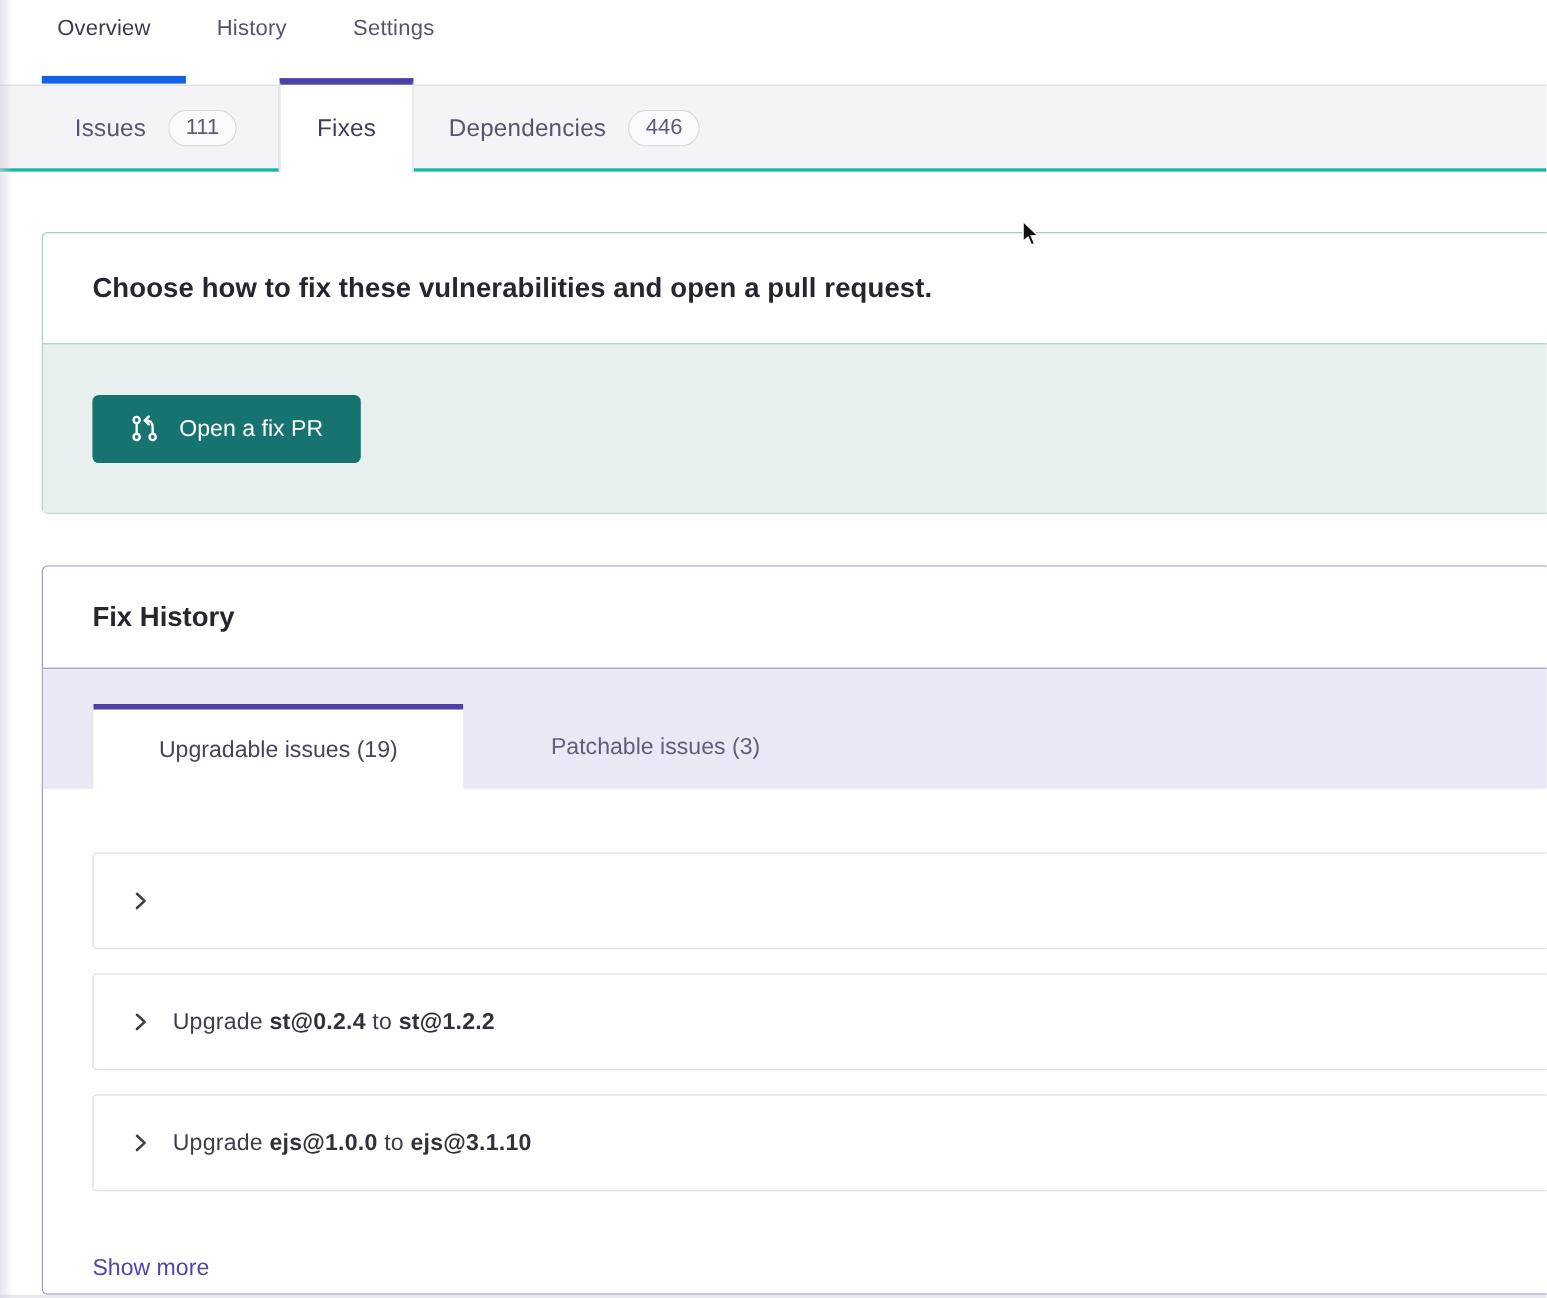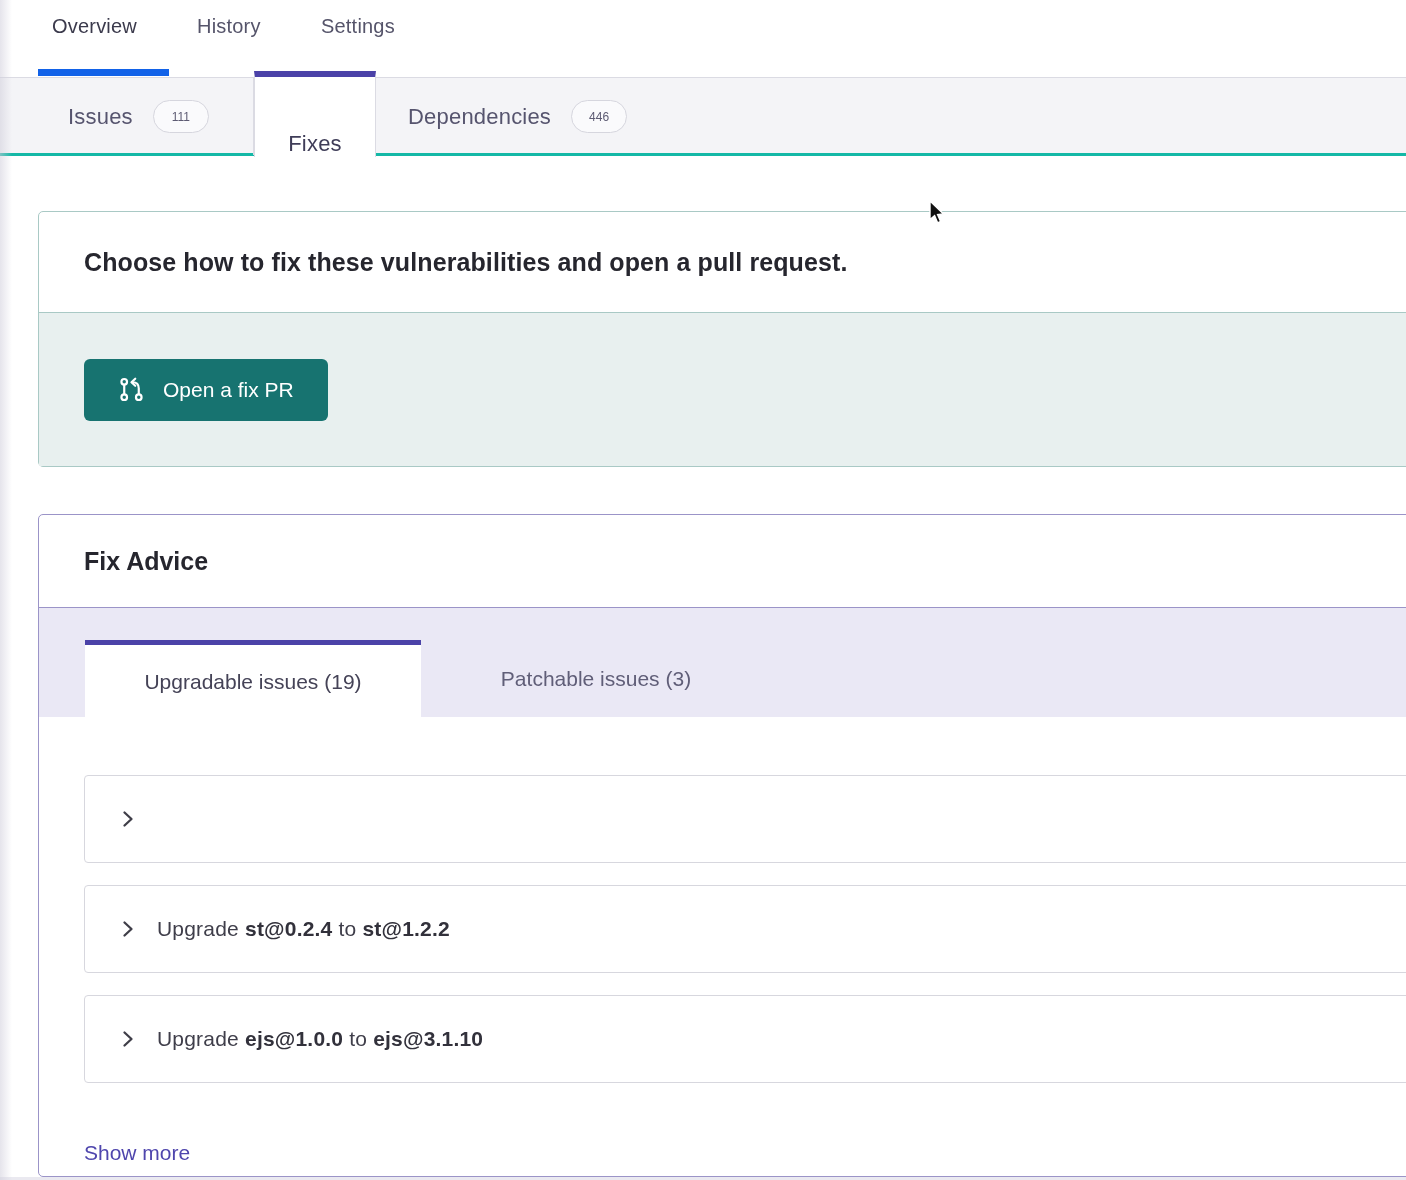--- a/index.html
+++ b/index.html
@@ -42,27 +42,27 @@
   .issues-region {
     position: absolute; left: 0; top: 0; width: 254px; height: 77px;
     border-right: 1px solid #dbdbe3;
     display: flex; align-items: center; padding-left: 68px;
   }
   .tab-label { font-size: 22px; color: #56546e; letter-spacing: 0.2px; }
   .count-badge {
     margin-left: 20px; height: 33px; min-width: 56px; padding: 0 15px;
     border: 1px solid #d6d6de; border-radius: 17px; background: #fafafc;
     display: inline-flex; align-items: center; justify-content: center;
-    font-size: 12px; color: #5d5b73;
+    font-size: 20px; color: #5d5b73;
   }
   .fixes-tab {
     position: absolute; left: 254px; top: -7px; width: 122px; height: 86px;
     background: #ffffff; border-top: 6px solid #4b42a8;
     border-left: 1px solid #dbdbe3; border-right: 1px solid #dbdbe3;
-    display: flex; align-items: flex-end; justify-content: center;
+    display: flex; align-items: center; justify-content: center;
     z-index: 5; cursor: pointer;
   }
   .fixes-tab .tab-label { color: #3f3d58; }
   .deps-region {
     position: absolute; left: 376px; top: 0; height: 77px;
     display: flex; align-items: center; padding-left: 32px;
   }
 
   
   .card { position: absolute; left: 38px; width: 1400px; background: #ffffff; border-radius: 5px; }
@@ -168,21 +168,21 @@
             <path d="M16.6 2.6 L13 6 L16.6 9.4"></path>
           </svg>
         </span>
         <span>Open a fix PR</span>
       </button>
     </div>
   </div>
 
   <div class="card fix-advice">
     <div class="fix-advice-header">
-      <span class="fix-advice-title">Fix Advice</span>
+      <span class="fix-advice-title">Fix History</span>
     </div>
     <div class="advice-tabs">
       <div class="advice-tab-active">Upgradable issues (19)</div>
       <div class="advice-tab-inactive">Patchable issues (3)</div>
     </div>
     <div class="advice-content">
 
       <div class="upgrade-row">
         <span class="chev">
           <svg width="18" height="20" viewBox="0 0 18 20" fill="none" stroke="#3f3e48" stroke-width="2.3" stroke-linecap="round" stroke-linejoin="round">

